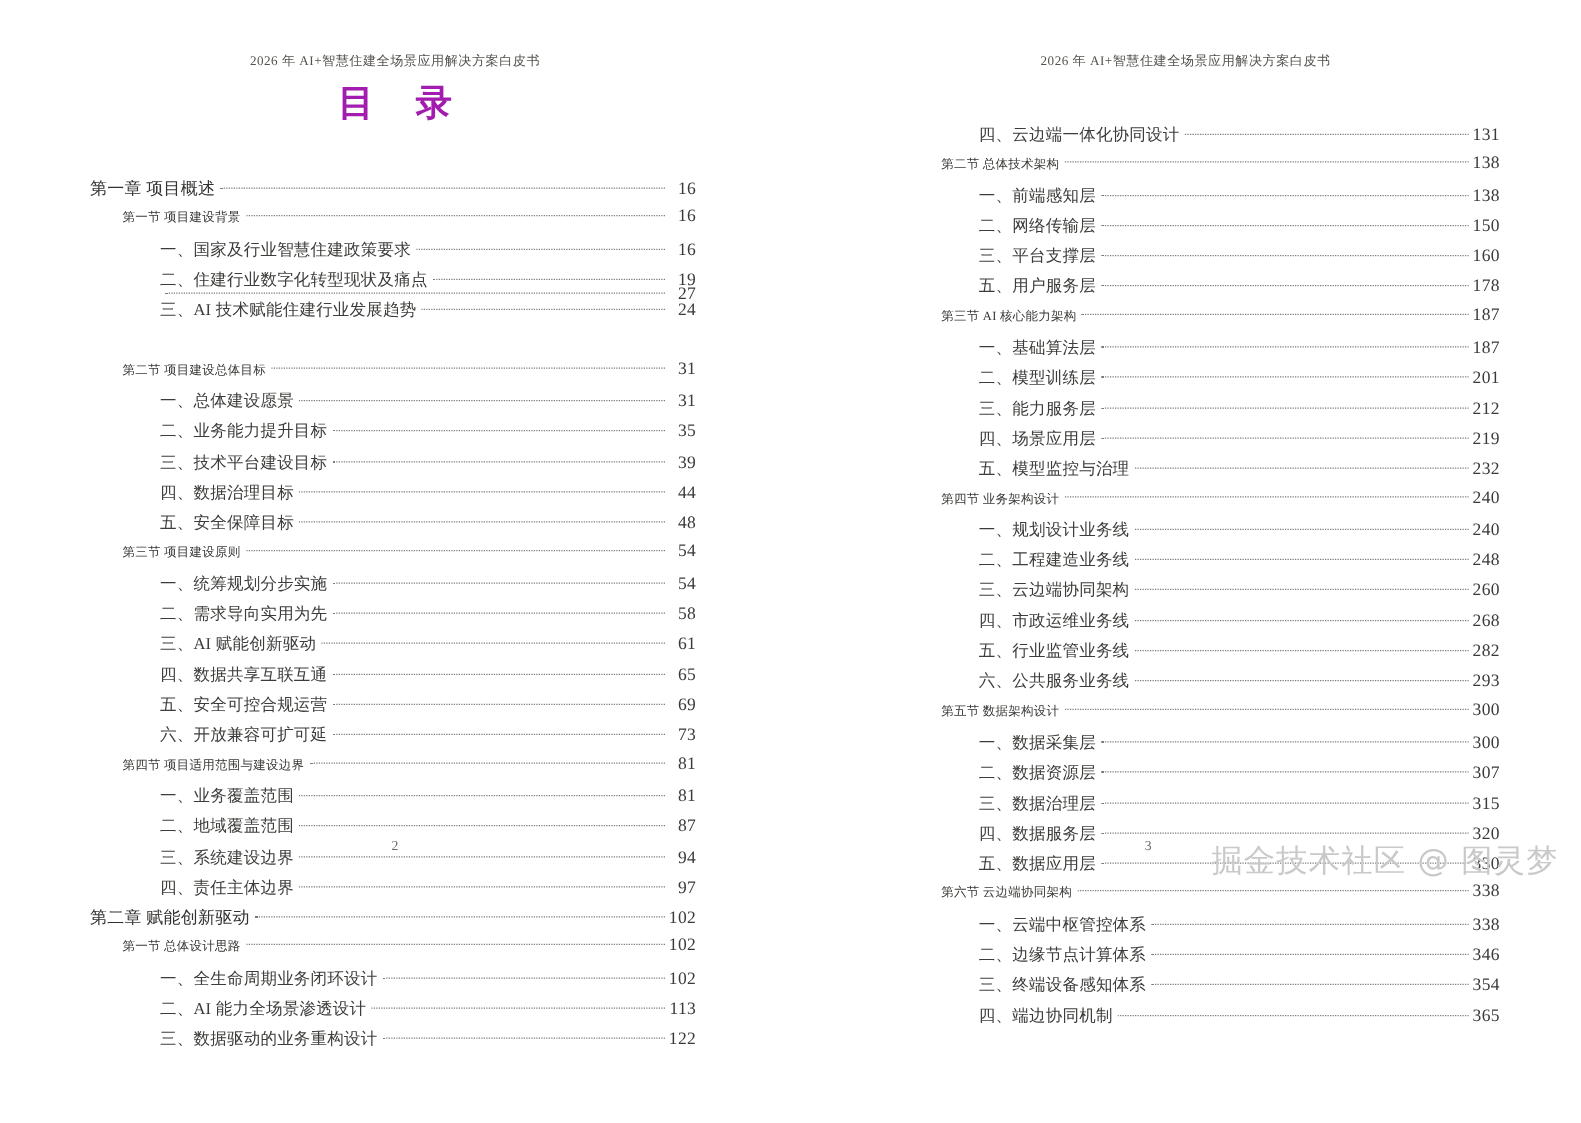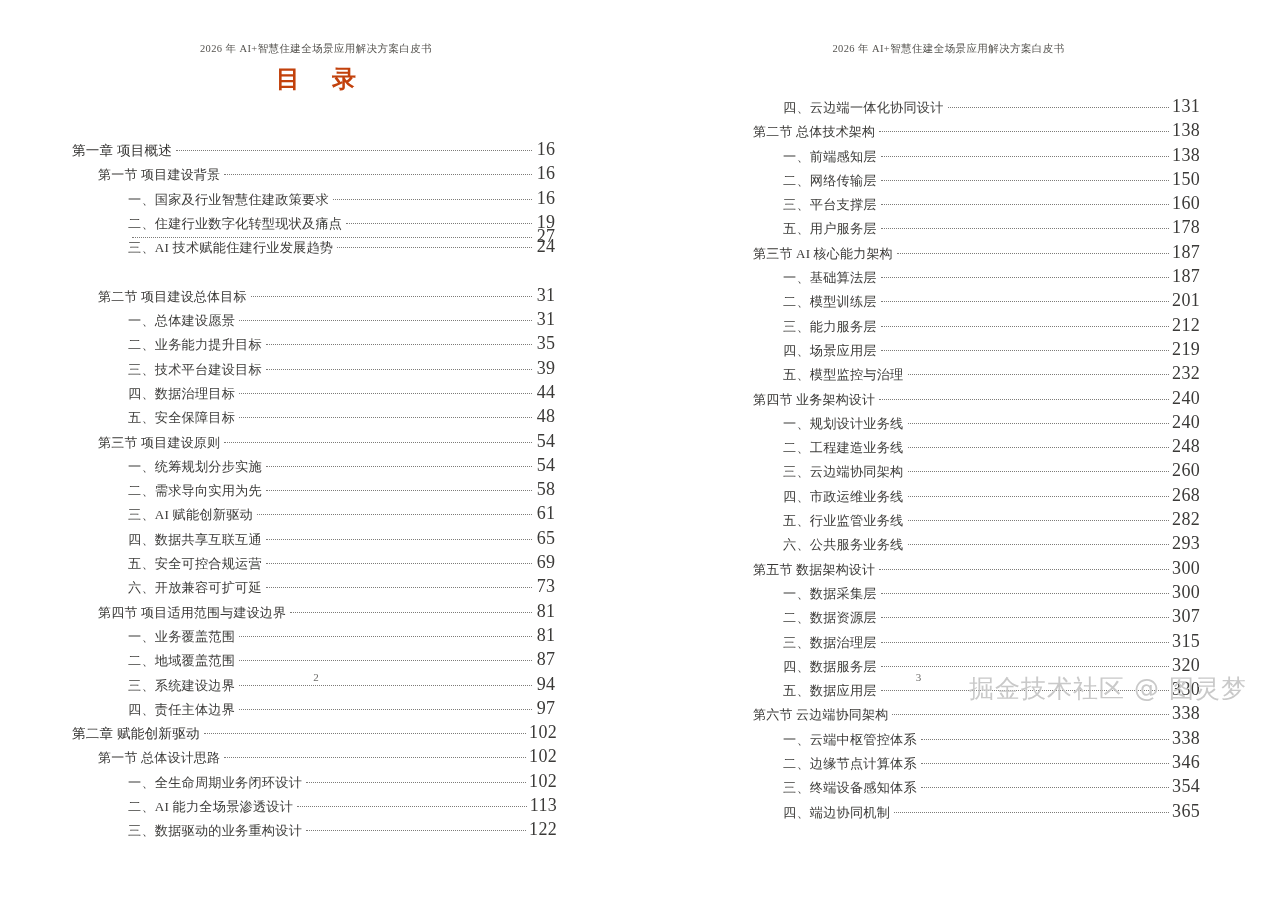--- a/index.html
+++ b/index.html
@@ -44,25 +44,25 @@
   .page-left .running-header  { top: 42px; }
   .page-right .running-header { top: 42px; }
 
   
   .toc-title {
     position: absolute;
     top: 63px;
     left: 0;
     right: 0;
     text-align: center;
-    font-size: 24px;
+    font-size: 29px;
     font-weight: bold;
     letter-spacing: 13px;
     text-indent: 13px;
-    color: #c2410c;
+    color: #a21caf;
   }
 
   
   .toc-body {
     position: absolute;
     box-sizing: border-box;
   }
   .page-left .toc-body {
     top: 103px;
     left: 72px;
@@ -100,32 +100,32 @@
     content: "";
     position: absolute;
     left: 0;
     right: 0;
     bottom: 4px;
     border-bottom: 1.6px dotted #7d7b78;
   }
   .toc-row .pageno {
     flex: 0 0 auto;
     min-width: 22px;
-    text-align: center;
-    font-size: 18px;
+    text-align: right;
+    font-size: 14px;
     letter-spacing: 0.3px;
   }
 
   
   .lvl0 { padding-left: 0px;  }
   .lvl1 { padding-left: 26px; }
   .lvl2 { padding-left: 56px; }
 
   .lvl0 .label { font-size: 13.6px; color: #333230; }
-  .lvl1 .label { font-size: 13px; color: #383735; }
+  .lvl1 .label { font-size: 10px; color: #383735; }
   .lvl2 .label { font-size: 13.2px; color: #3d3c3a; }
 
   
   .folio {
     position: absolute;
     bottom: 44px;
     left: 0;
     right: 0;
     text-align: center;
     font-size: 11px;

